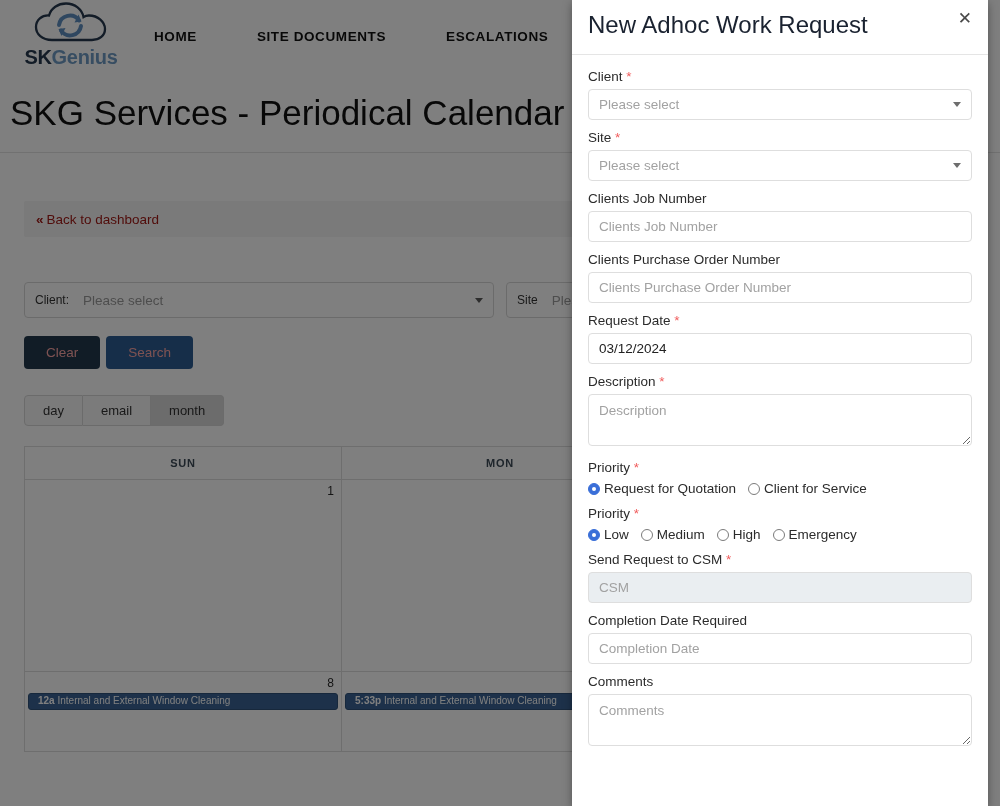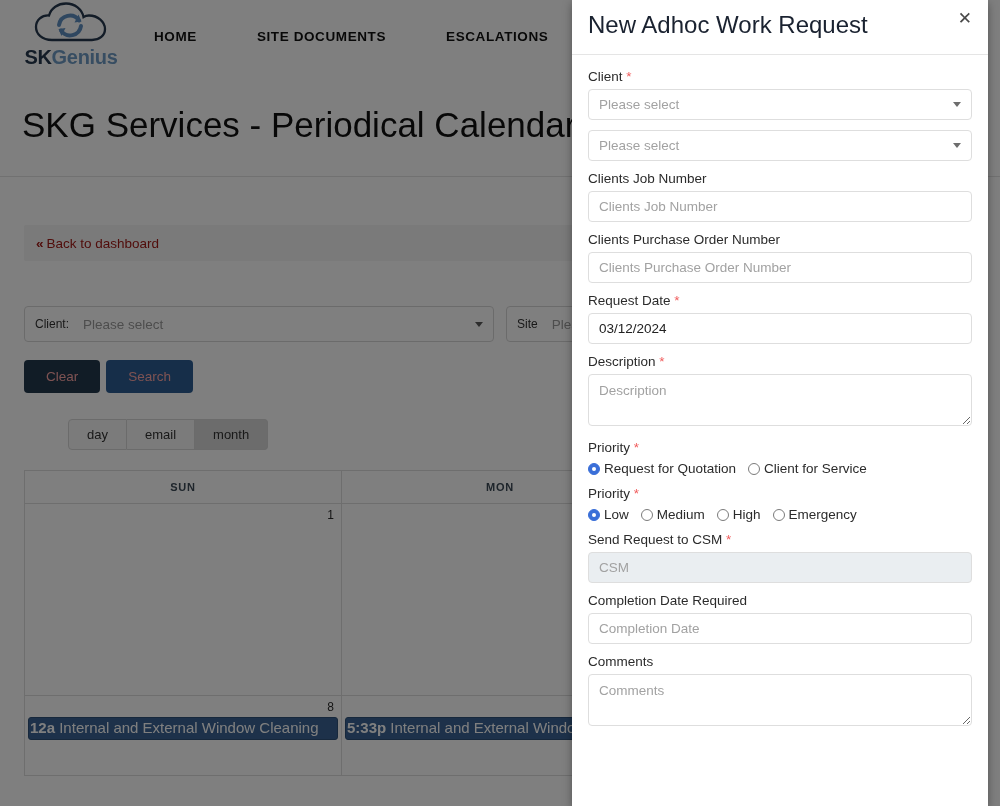--- a/index.html
+++ b/index.html
@@ -66,21 +66,21 @@
 
   .page-title-band {
     background: #ffffff;
     padding: 14px 0 18px 10px;
     border-bottom: 1px solid #e3e3e3;
   }
   .page-title {
     font-size: 35px;
     font-weight: normal;
     color: #111;
-    margin: 12px;
+    margin: 0;
     line-height: 1.2;
   }
 
   .content-area { padding: 0; background: #ffffff; }
 
   .back-bar {
     margin: 48px 24px 0 24px;
     background: #f4f4f4;
     padding: 9px 12px;
     border-radius: 2px;
@@ -154,21 +154,21 @@
   .view-btn {
     font-size: 13px;
     color: #333;
     background: #f7f7f7;
     border: 1px solid #d6d6d6;
     padding: 7px 18px;
     cursor: pointer;
     font-family: "Liberation Sans", sans-serif;
   }
   .view-btn + .view-btn { border-left: none; }
-  .view-btn:first-child { border-radius: 4px 0 0 4px; margin-left: 44px; }
+  .view-btn:first-child { border-radius: 4px 0 0 4px; }
   .view-btn:last-child { border-radius: 0 4px 4px 0; }
   .view-btn.active { background: #d8d8d8; }
 
   .cal-table {
     width: 100%;
     border-collapse: collapse;
     table-layout: fixed;
   }
   .cal-head th {
     font-size: 11px;
@@ -193,23 +193,23 @@
     text-align: right;
     font-size: 12px;
     color: #2b2b2b;
     padding: 2px 4px 3px 0;
   }
   .cal-cell.short { height: 80px; }
   .event {
     background: #3a6394;
     border: 1px solid #2e5179;
     color: #fff;
-    font-size: 15px;
+    font-size: 10px;
     line-height: 1.25;
-    padding: 1px 1px;
+    padding: 1px 9px;
     border-radius: 3px;
     margin-bottom: 2px;
     overflow: hidden;
     cursor: pointer;
   }
   .event b { font-weight: bold; }
 
   
   #dim-overlay {
     position: absolute;
@@ -486,20 +486,24 @@
         <span>Client</span>
         <span class="req">*</span>
       </label>
       <div class="select-ctrl">
         <span class="sv">Please select</span>
         <span class="select-caret"></span>
       </div>
     </div>
 
     <div class="fg">
+      <label class="fg-label">
+        <span>Site</span>
+        <span class="req">*</span>
+      </label>
       <div class="select-ctrl">
         <span class="sv">Please select</span>
         <span class="select-caret"></span>
       </div>
     </div>
 
     <div class="fg">
       <label class="fg-label">Clients Job Number</label>
       <input class="ctrl" type="text" placeholder="Clients Job Number" style="">
     </div>

